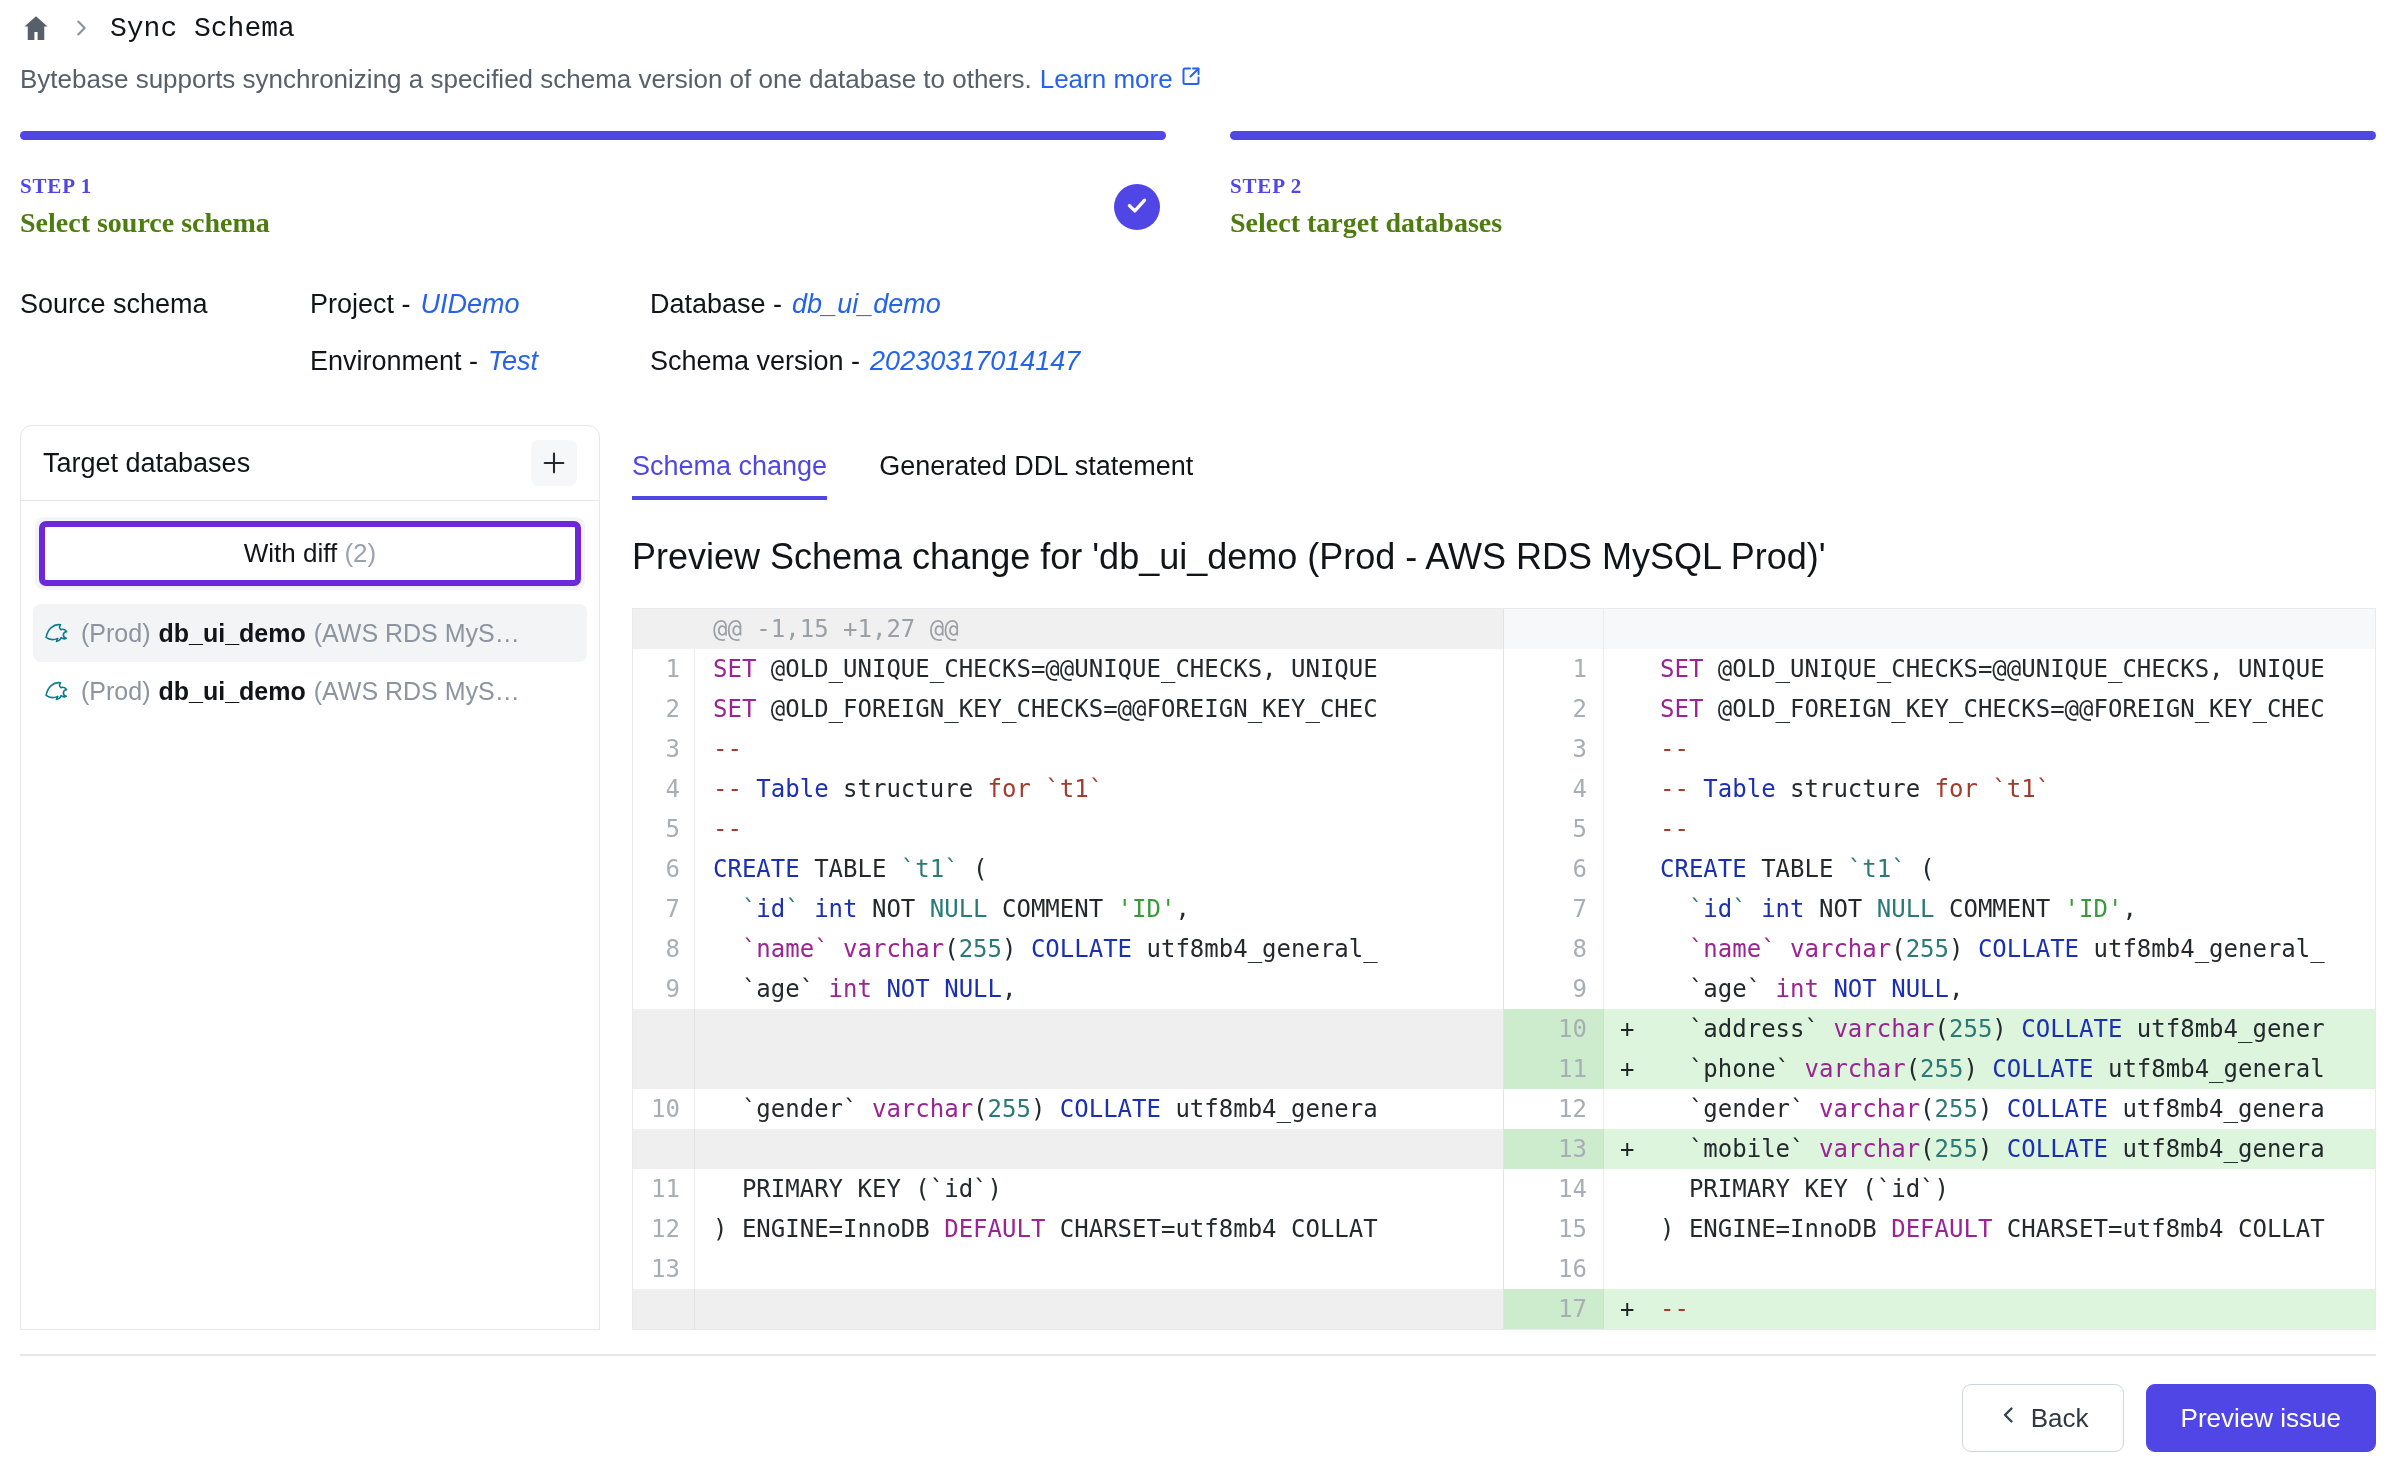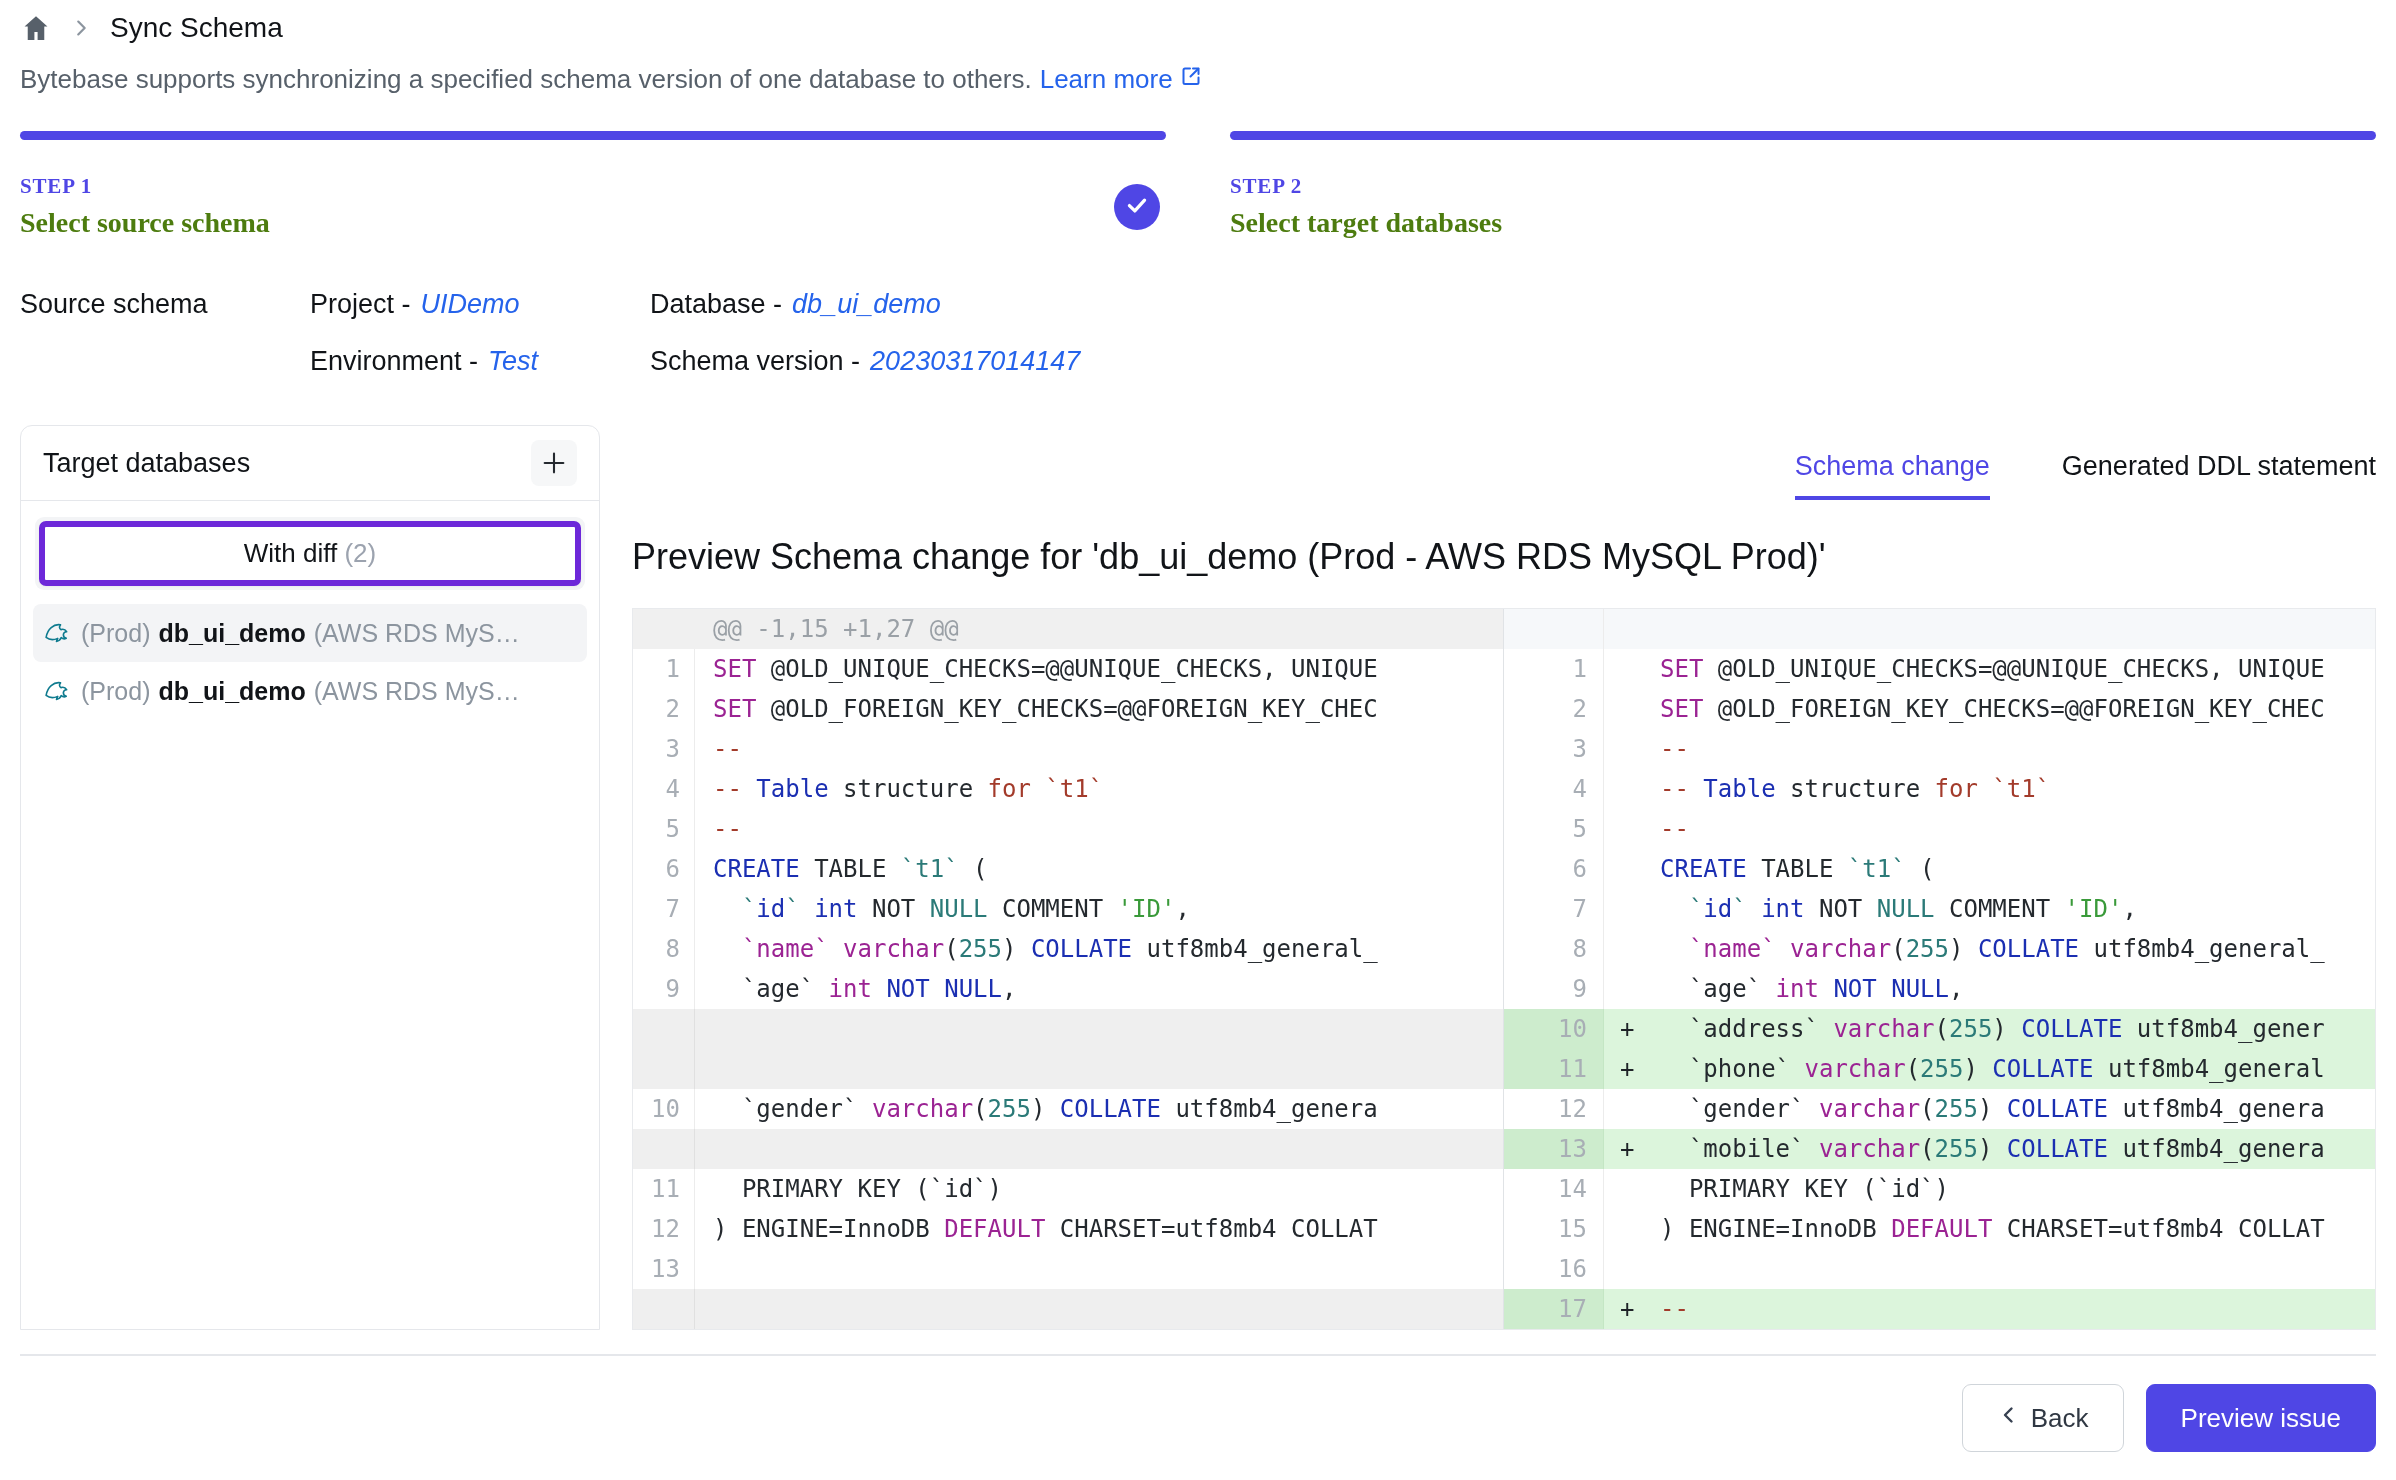--- a/index.html
+++ b/index.html
@@ -1,21 +1,21 @@
 <!DOCTYPE html>
 <html style="--accent: #4f46e5; --link: #2563eb; --add-bg: #dcf5dc; --add-gutter: #cdeccd; --gap-bg: #efefef; --hunk-bg: #f0f0f0; --hunk-text: #9aa0a6; --spacer-bg: #f6f8fa; --gutter-text: #a8aeb5; --border: #e5e7eb;"><head>
 <meta charset="utf-8">
 <style>
   * { margin:0; padding:0; box-sizing:border-box; }
   html,body { background:#ffffff; }
   body { width:2396px; min-height:1480px; font-family:"Liberation Sans", sans-serif; color:#1f2328; }
   .page { width:2396px; padding:0 20px; }
 
   
-  .breadcrumb { display:flex; align-items:center; gap:18px; padding-top:4px; height:52px; }
+  .breadcrumb { display:flex; align-items:center; gap:18px; padding-top:4px; height:52px;font-family:Liberation Mono, monospace; }
   .crumb-home { display:flex; align-items:center; cursor:pointer; }
   .crumb-sep { display:flex; align-items:center; color:#8c959f; }
   .crumb-title { font-size:28px; color:#111418; }
 
   
   .description { margin-top:12px; font-size:26px; color:#57606a; display:flex; align-items:center; gap:8px; }
   .learn-more { color:var(--link); text-decoration:none; display:inline-flex; align-items:flex-end; gap:6px; cursor:pointer; }
 
   
   .steps { display:flex; gap:64px; margin-top:36px; }
@@ -49,21 +49,21 @@
   .db-list { margin-top:14px; padding:0 12px; }
   .db-item { display:flex; align-items:center; gap:8px; padding:14px 10px; border-radius:8px; font-size:25px; cursor:pointer; white-space:nowrap; overflow:hidden; }
   .db-item.selected { background:#f3f4f6; }
   .db-env { color:#8c959f; }
   .db-name { color:#111418; font-weight:600; }
   .db-instance { color:#8c959f; overflow:hidden; }
   .db-icon { flex:0 0 auto; display:flex; }
 
   
   .preview-area { flex:1; margin-left:32px; min-width:0; }
-  .tabs { display:flex; gap:72px; padding-top:26px;justify-content:flex-end; }
+  .tabs { display:flex; gap:52px; padding-top:26px; }
   .tab { font-size:27px; padding-bottom:14px; cursor:pointer; color:#111418; border-bottom:4px solid transparent; }
   .tab.active { color:var(--accent); border-bottom-color:var(--accent); }
   .preview-title { margin-top:36px; font-size:36px; color:#111418; }
 
   
   .diff { margin-top:30px; border:1px solid #e8eaed; display:flex; height:722px; overflow:hidden; }
   .pane { width:50%; overflow:hidden; }
   .pane.left { border-right:1px solid #e0e3e6; }
   .diff-row { display:flex; height:40px; line-height:40px; font-family:"DejaVu Sans Mono", monospace; font-size:24px; }
   .gutter { flex:0 0 auto; text-align:right; color:var(--gutter-text); border-right:1px solid #ececec; }

